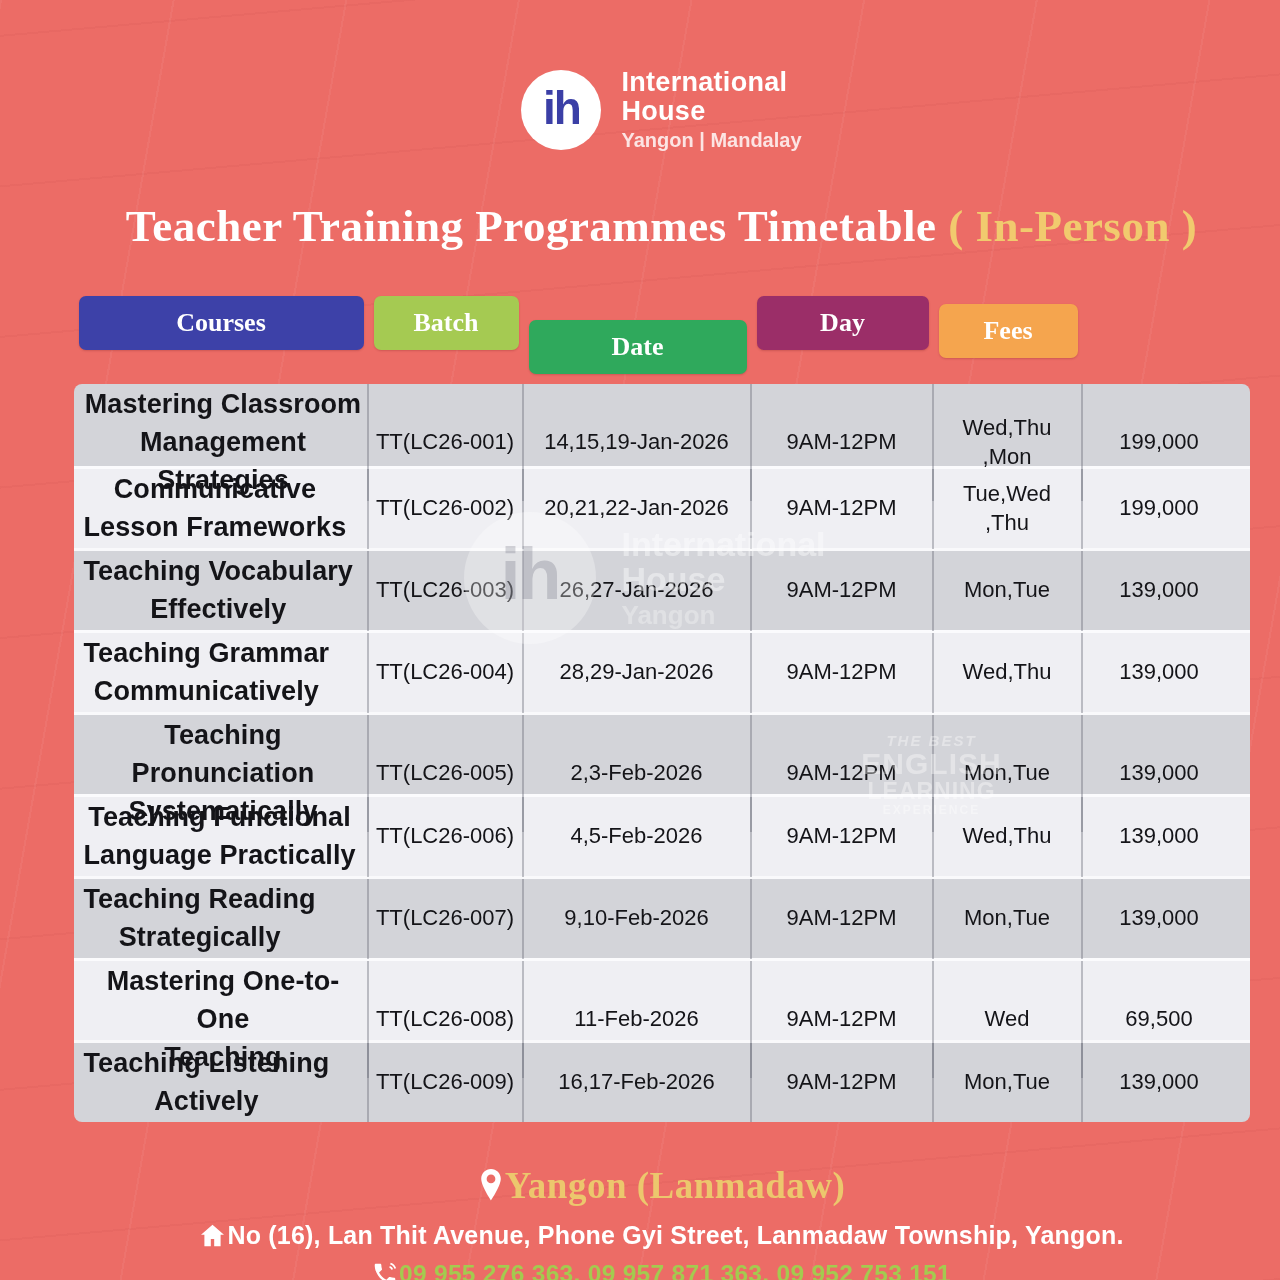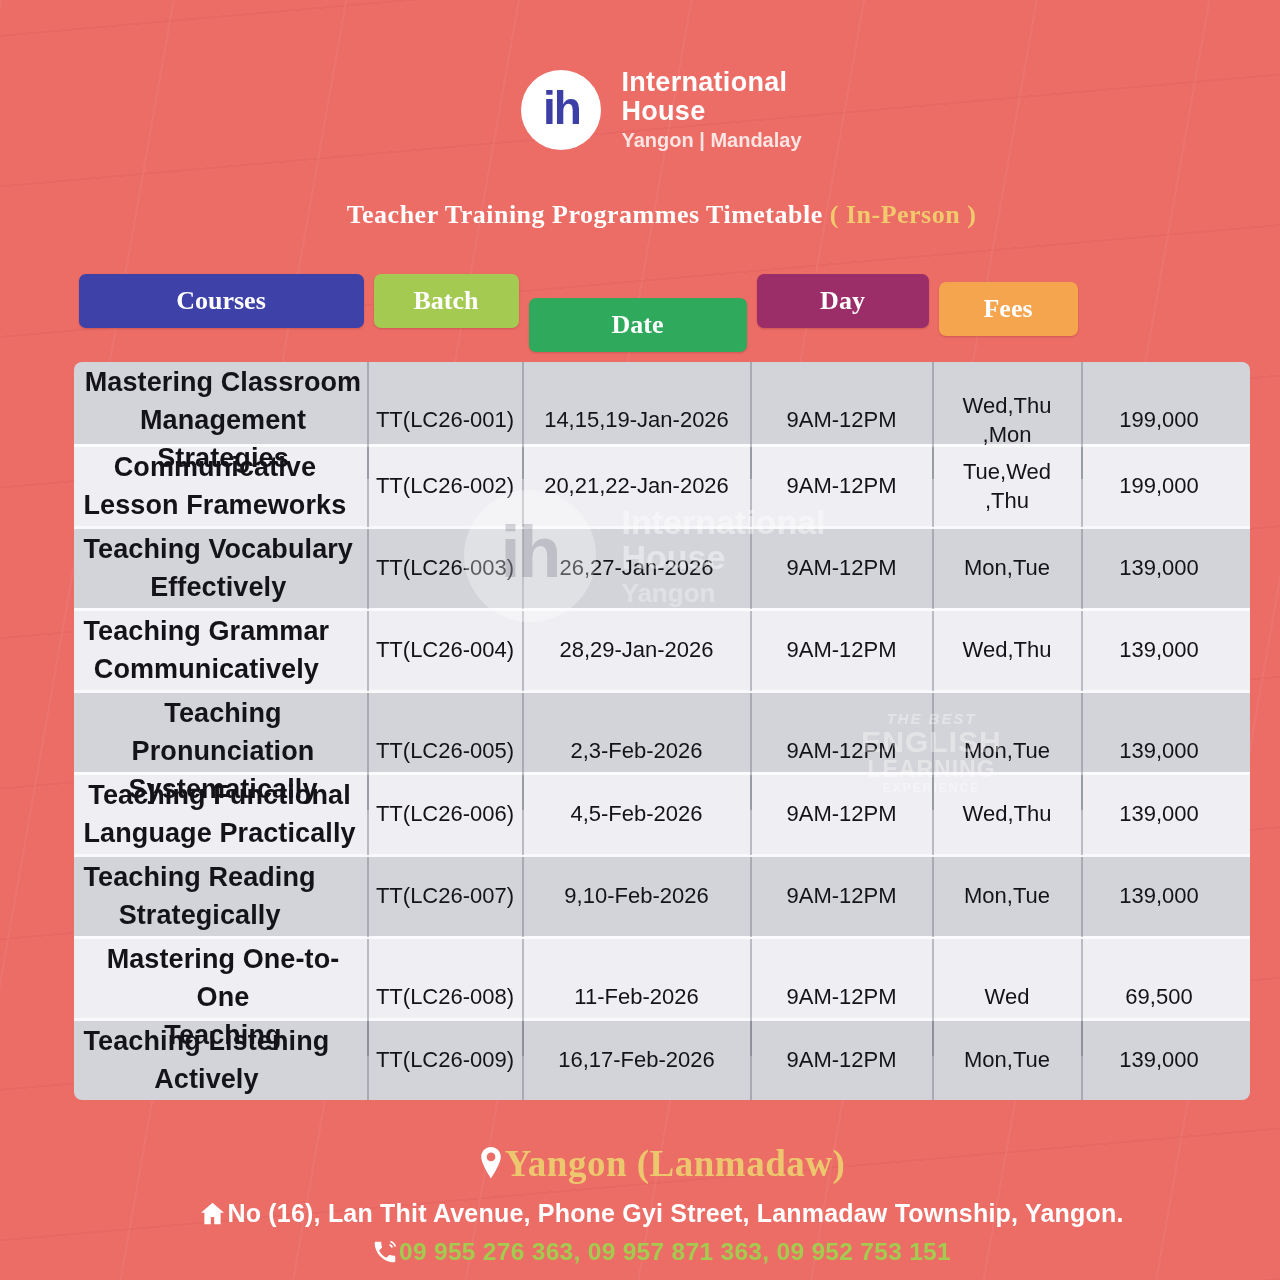--- a/index.html
+++ b/index.html
@@ -22,21 +22,21 @@
     display:flex; align-items:center; justify-content:center;
   }
   .logo-mark { color:#3b3fa6; font-size:46px; font-weight:800; letter-spacing:-2px; line-height:1; padding-bottom:4px; }
   .logo-text { display:flex; flex-direction:column; line-height:1.08; }
   .logo-name { color:#ffffff; font-weight:700; font-size:27px; letter-spacing:.3px; }
   .logo-sub { color:rgba(255,255,255,.82); font-weight:600; font-size:20px; margin-top:4px; }
 
   
   .title-row {
     text-align:center; margin-top:48px;
-    font-family:"Liberation Serif", serif; font-weight:700; font-size:26px; color:#ffffff;
+    font-family:"Liberation Serif", serif; font-weight:700; font-size:45px; color:#ffffff;
     letter-spacing:.5px;
   }
   .title-badge { color:#f1ca6e; }
 
   
   .table-wrap { width:1176px; margin:44px auto 0; position:relative; }
   .grid-cols { display:grid; grid-template-columns:295px 155px 228px 182px 149px 153px; }
 
   .thead-cell { padding:0 5px; }
   .pill {

